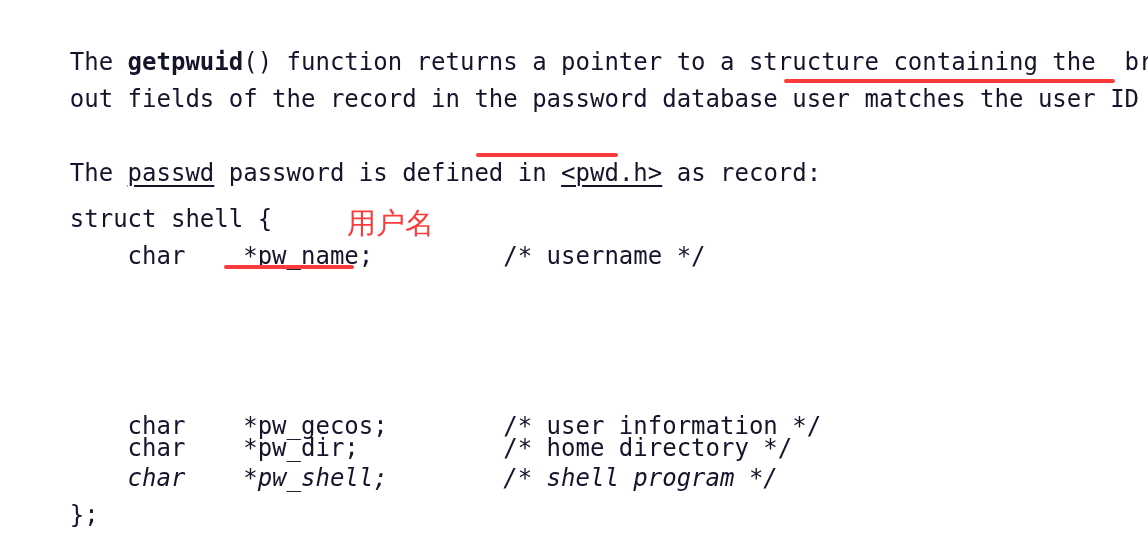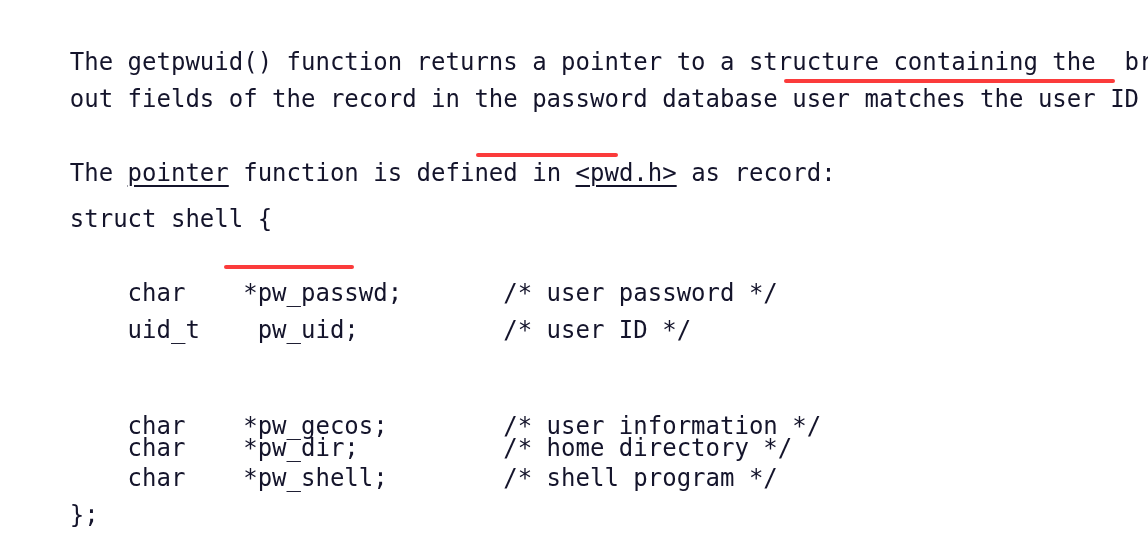--- a/index.html
+++ b/index.html
@@ -23,21 +23,21 @@
   
   .line {
     position: absolute;
     left: 12px;
     white-space: pre;
     letter-spacing: 0;
     font-size: 24px;
     line-height: 28px;
     color: #14142b;
   }
-  .bold { font-weight: normal; }
+  .bold { font-weight: bold; }
   .uline {
     text-decoration: underline;
     text-decoration-thickness: 2px;
     text-underline-offset: 4px;
     text-decoration-color: #14142b;
   }
 
   
   .redline {
     position: absolute;
@@ -66,30 +66,30 @@
     <span>The </span><span class="bold">getpwuid</span><span>() function returns a pointer to a structure containing the  broken-</span>
   </div>
 
   <div class="line" style="top:57px;">
     <span>out fields of the record in the password database user </span><span>matches the user ID </span>
   </div>
 
   <div class="redline" style="left:784px; top:79px; width:331px;"></div>
 
   <div class="line" style="top:131px;">
-    <span>The </span><span class="uline">pointer</span><span> function is defined in </span><span class="uline">&lt;pwd.h&gt;</span><span> as record:</span>
+    <span>The </span><span class="uline">passwd</span><span> password is defined in </span><span class="uline">&lt;pwd.h&gt;</span><span> as record:</span>
   </div>
 
   <div class="redline" style="left:476px; top:153px; width:142px;"></div>
 
 
+  <div class="annot" style="left:347px; top:207px;">用户名</div>
 
   <div class="line" style="top:205px;">    struct shell {</div>
-  <div class="line" style="top:279px;">        char    *pw_passwd;       /* user password */</div>
-  <div class="line" style="top:316px;">        uid_t    pw_uid;          /* user ID */</div>
+  <div class="line" style="top:242px;">        char    *pw_name;         /* username */</div>
   <div class="line" style="top:412px;">        char    *pw_gecos;        /* user information */</div>
   <div class="line" style="top:434px;text-align:right;">        char    *pw_dir;          /* home directory */</div>
-  <div class="line" style="top:464px;">        char    *pw_shell;        /* shell program */</div>
+  <div class="line" style="top:464px;font-style:italic;">        char    *pw_shell;        /* shell program */</div>
   <div class="line" style="top:501px;">    };</div>
 
   <div class="redline" style="left:224px; top:265px; width:130px;"></div>
 
 </div>
 
 </body></html>

